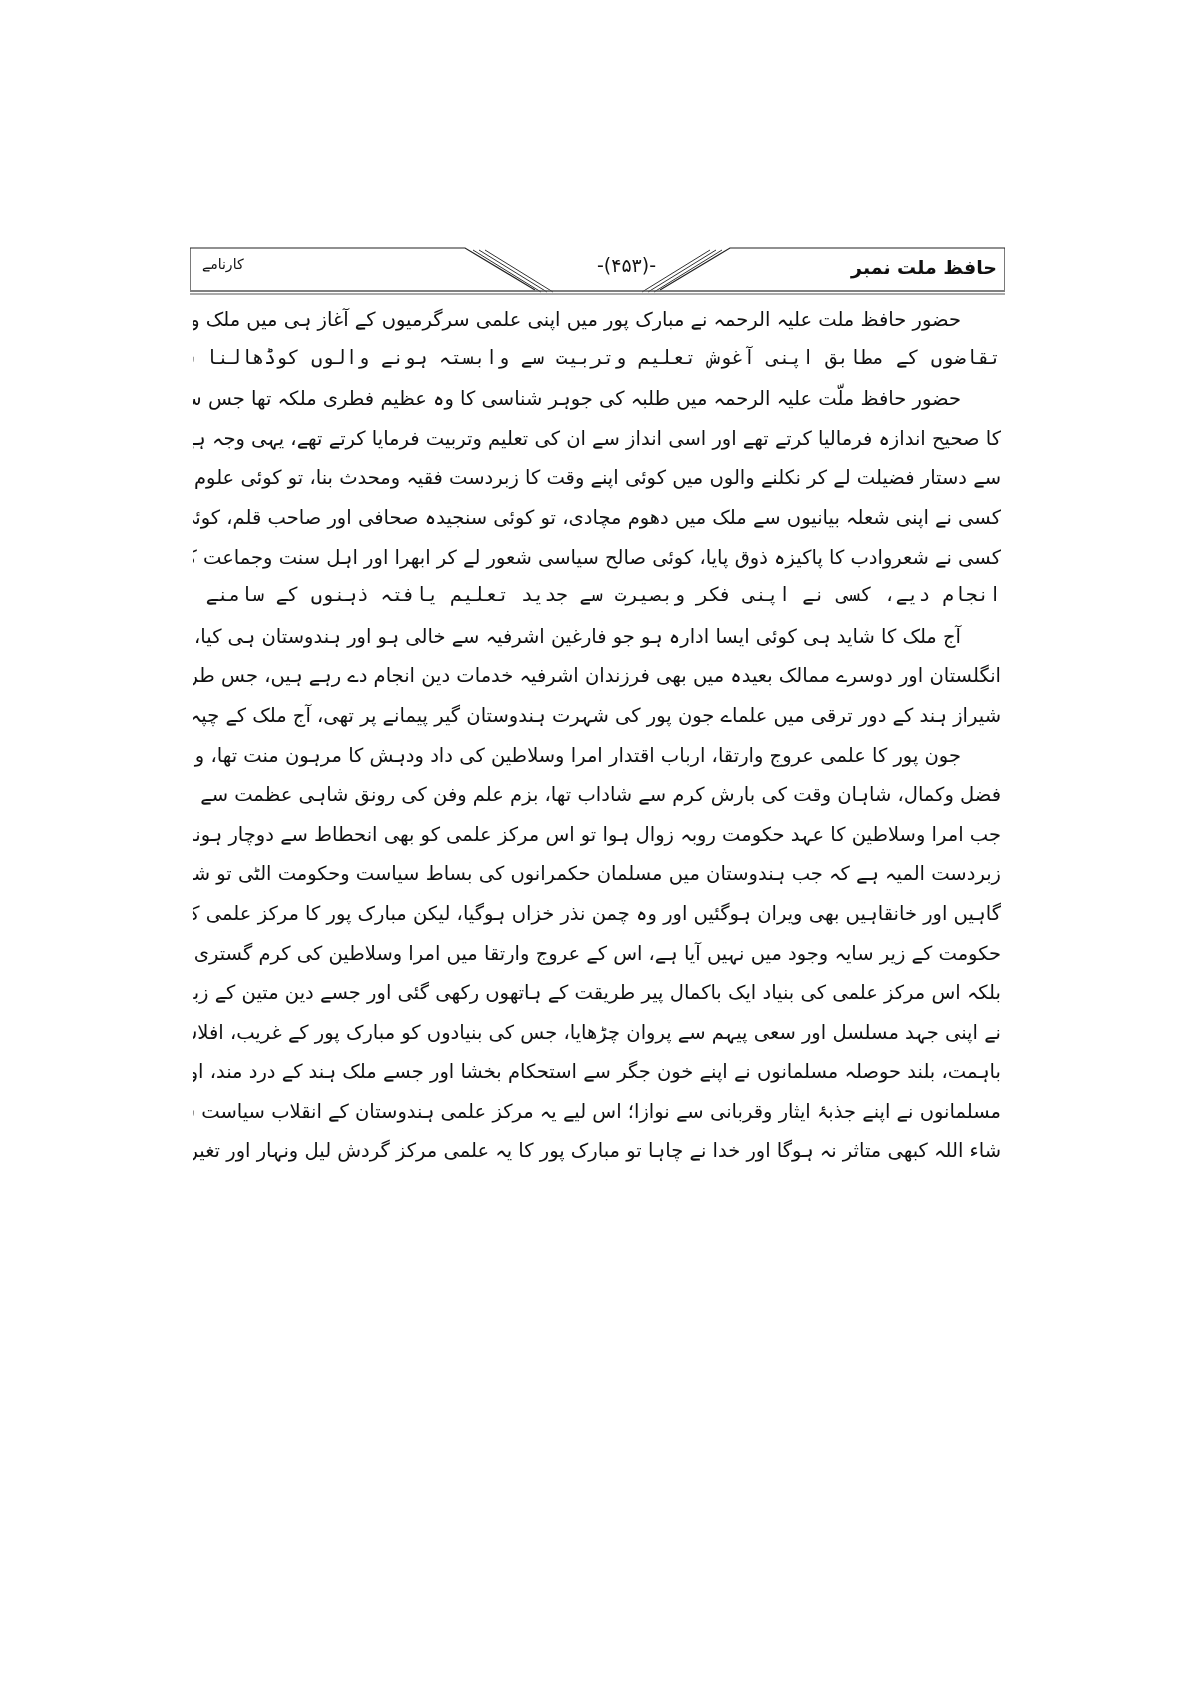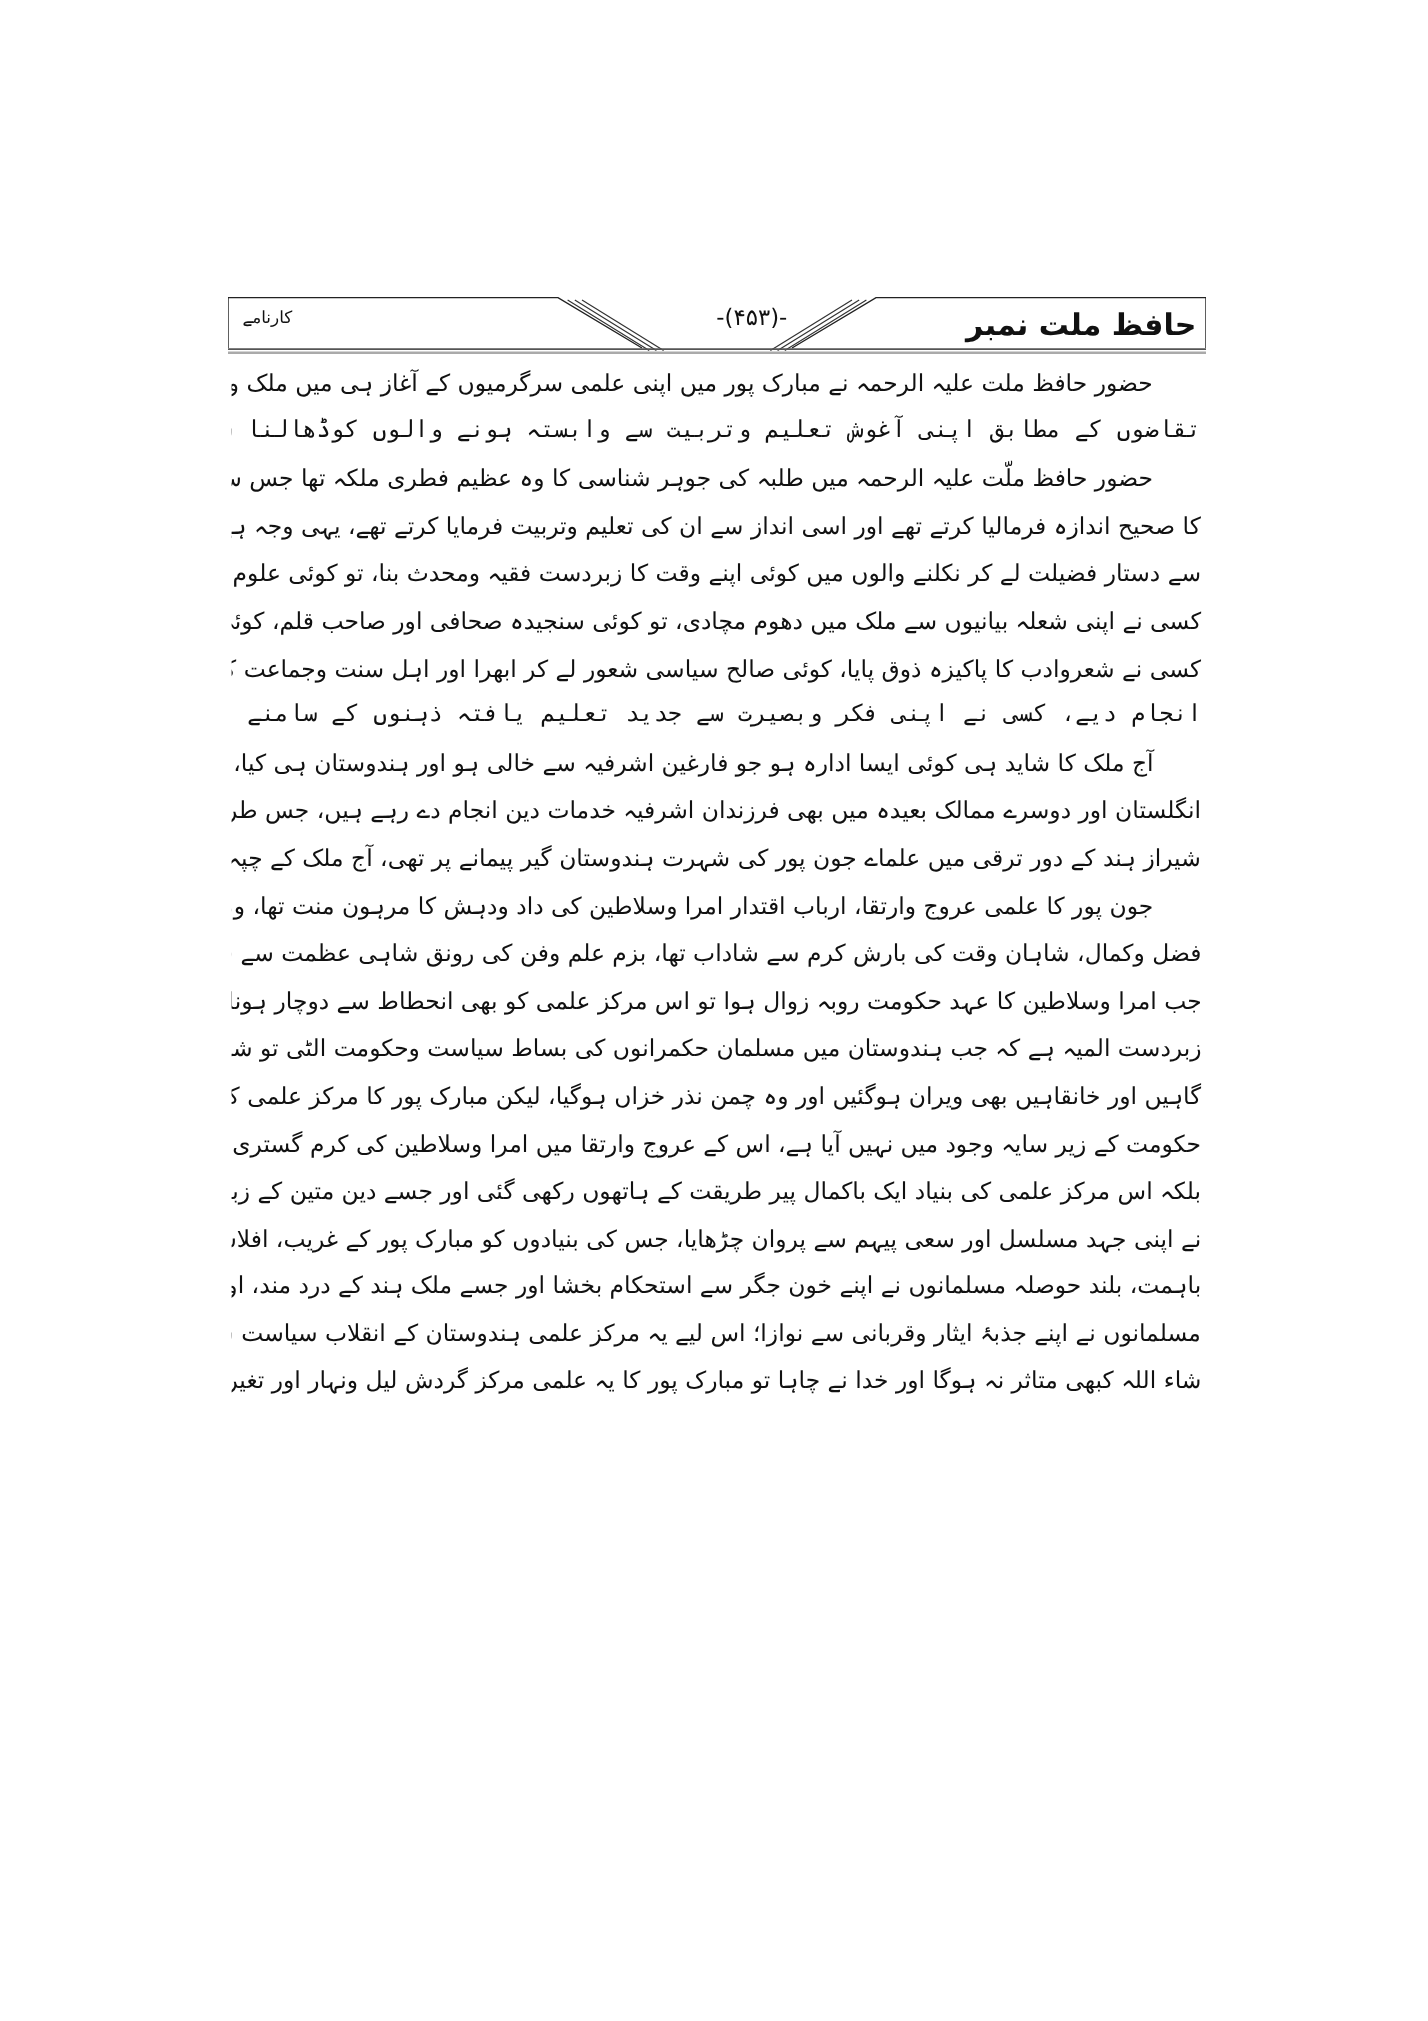--- a/index.html
+++ b/index.html
@@ -3,21 +3,21 @@
 <meta charset="utf-8">
 <style>
   html, body { margin: 0; padding: 0; background: #ffffff; }
   body { width: 1190px; height: 1684px; position: relative; overflow: hidden; }
   .page { position: absolute; left: 0; top: 0; width: 1190px; height: 1684px; background: #fff; }
 
   
   .header { position: absolute; left: 190px; top: 246px; width: 815px; height: 50px; }
   .header svg { position: absolute; left: 0; top: 0; }
   .hdr-text { position: absolute; font-family: "DejaVu Sans", sans-serif; color: #111; direction: rtl; white-space: nowrap; }
-  .hdr-right { right: 8px; top: 10px; font-size: 25px; font-weight: bold; margin-left: 48px; }
+  .hdr-right { right: 8px; top: 10px; font-size: 19px; font-weight: bold; margin-left: 48px; }
   .hdr-left { left: 12px; top: 10px; font-size: 14px; }
   .hdr-center { left: 50%; transform: translateX(-50%); top: 8px; font-size: 19px; direction: ltr; margin-left: 29px; }
 
   
   .body { position: absolute; left: 193px; top: 300px; width: 808px; direction: rtl; }
   .line { font-family: "DejaVu Sans", sans-serif; font-size: 19.5px; color: #111; line-height: 39.6px;
           height: 39.6px; white-space: nowrap; overflow: hidden; text-align: justify; text-align-last: justify; }
   .line.indent { padding-right: 40px; }
   .line.last { text-align-last: right; font-family: Liberation Mono, monospace; }
 </style>

